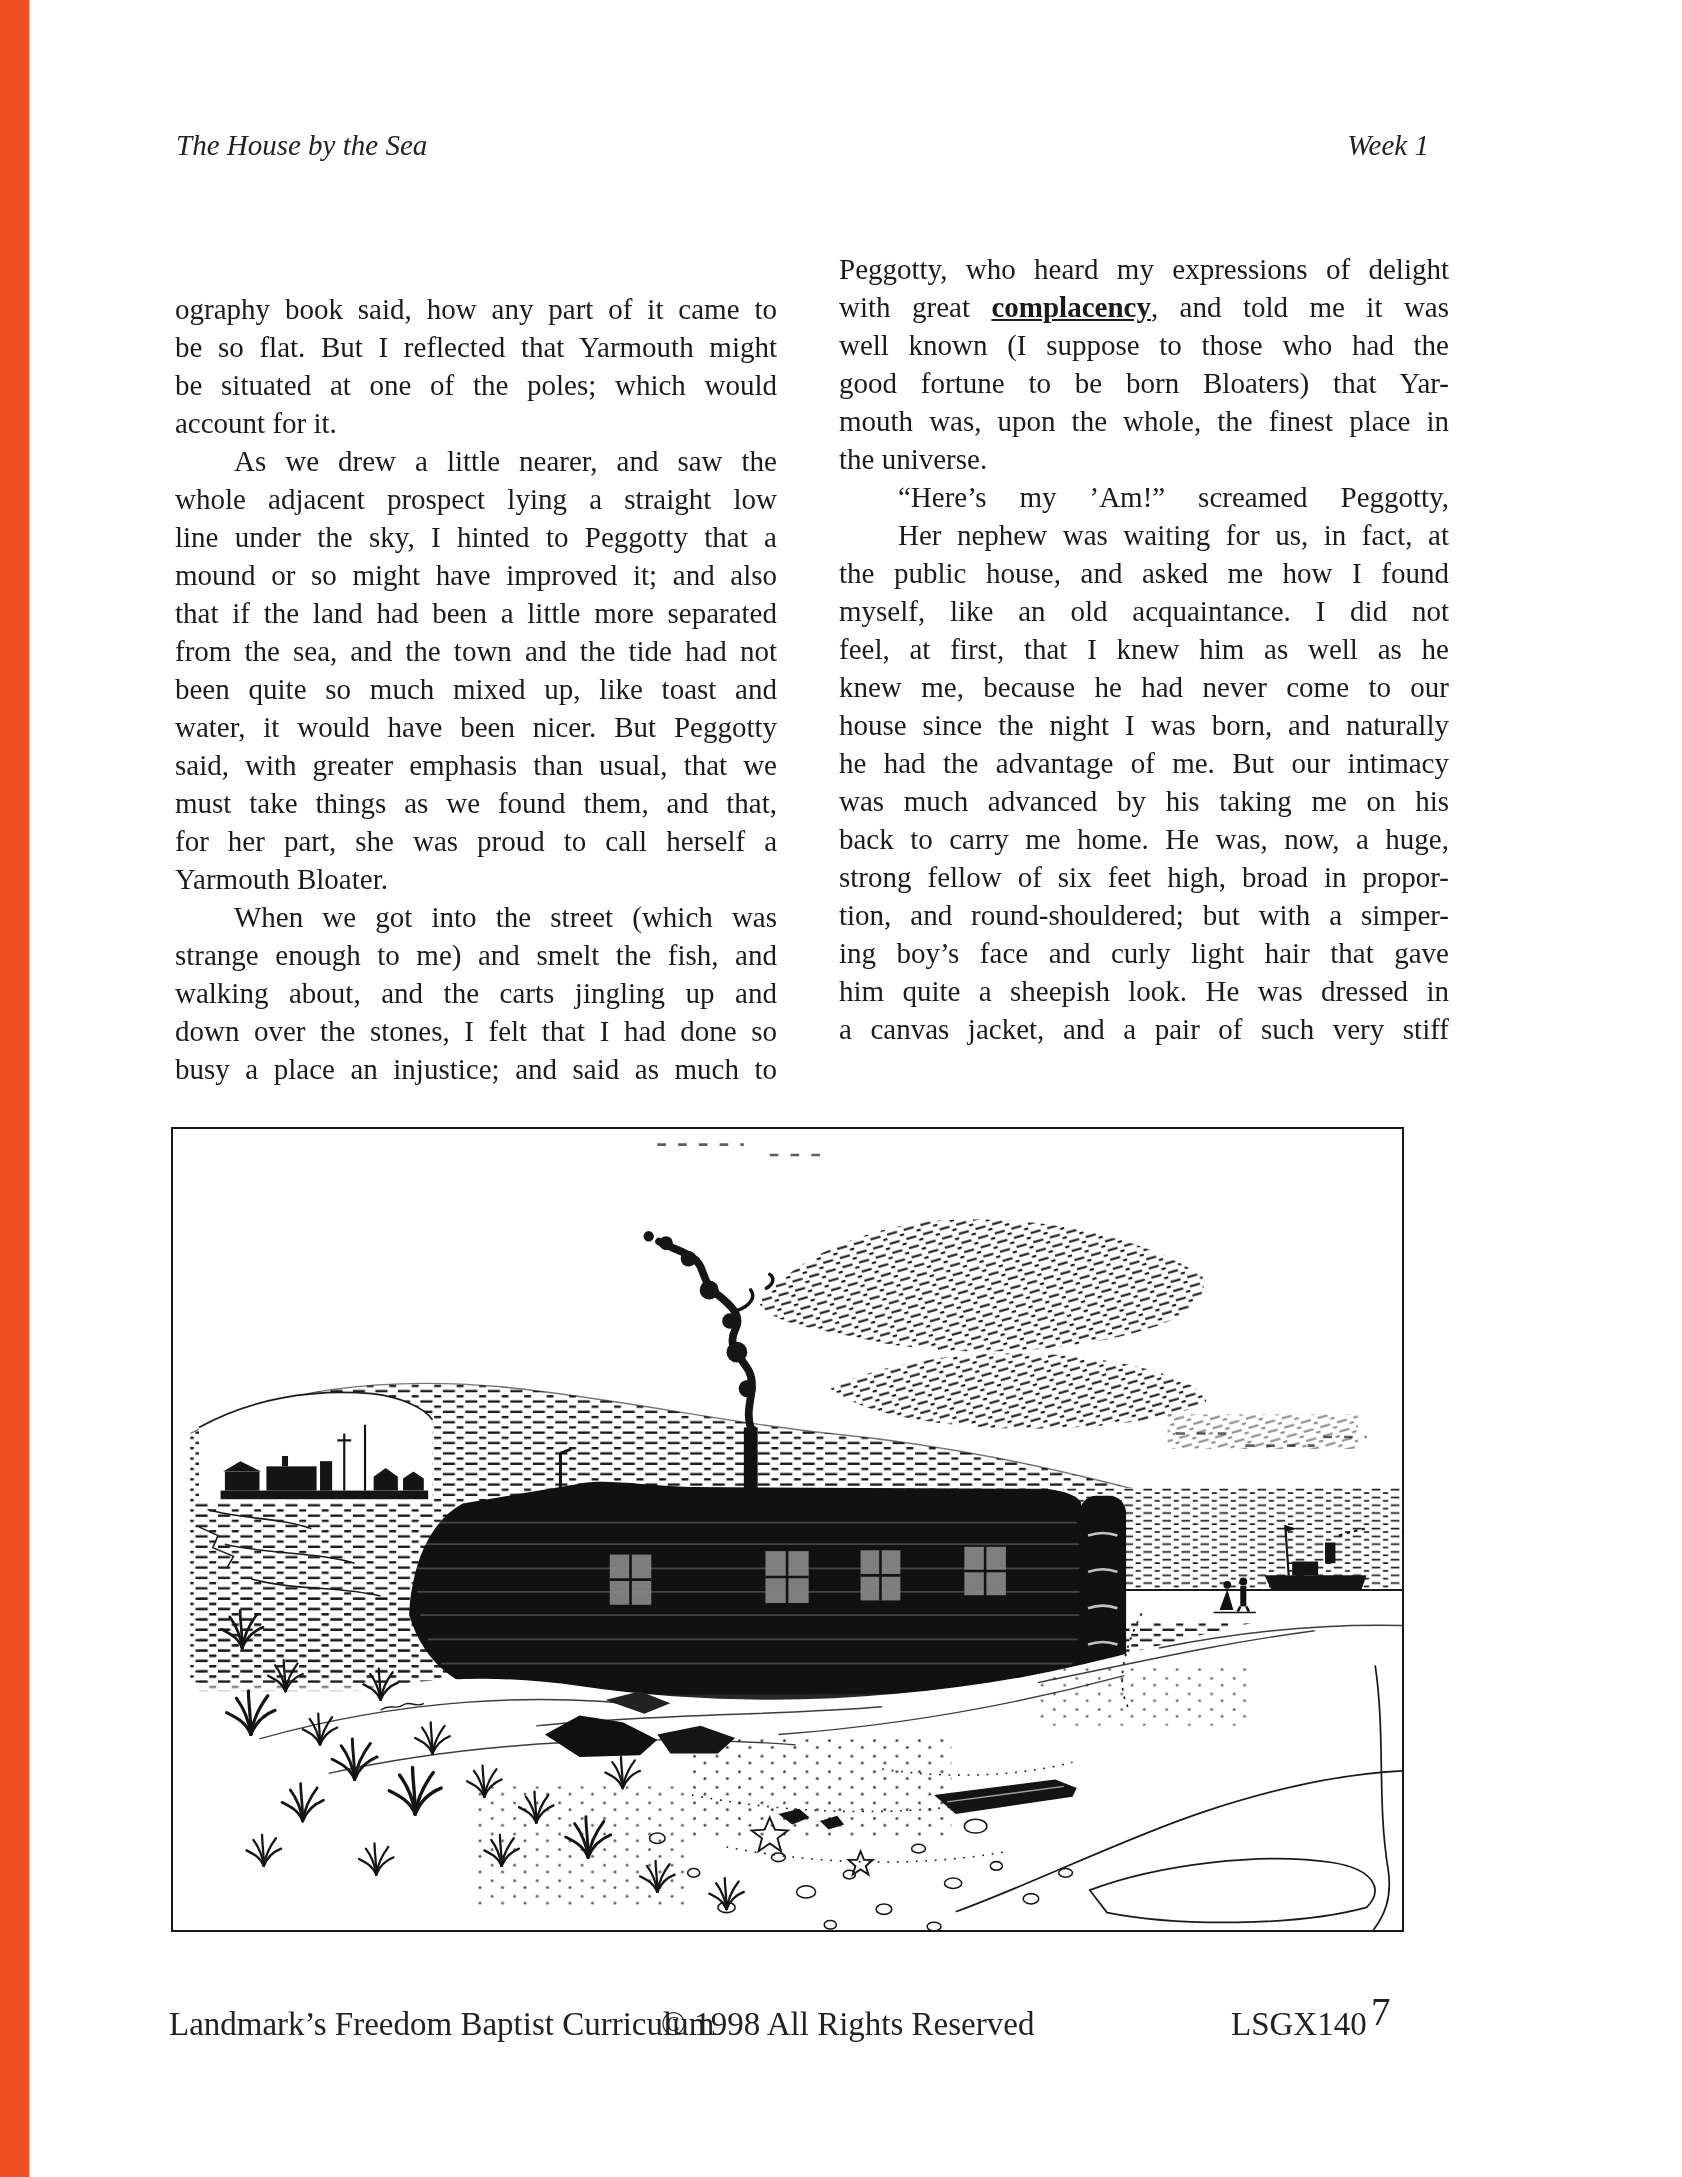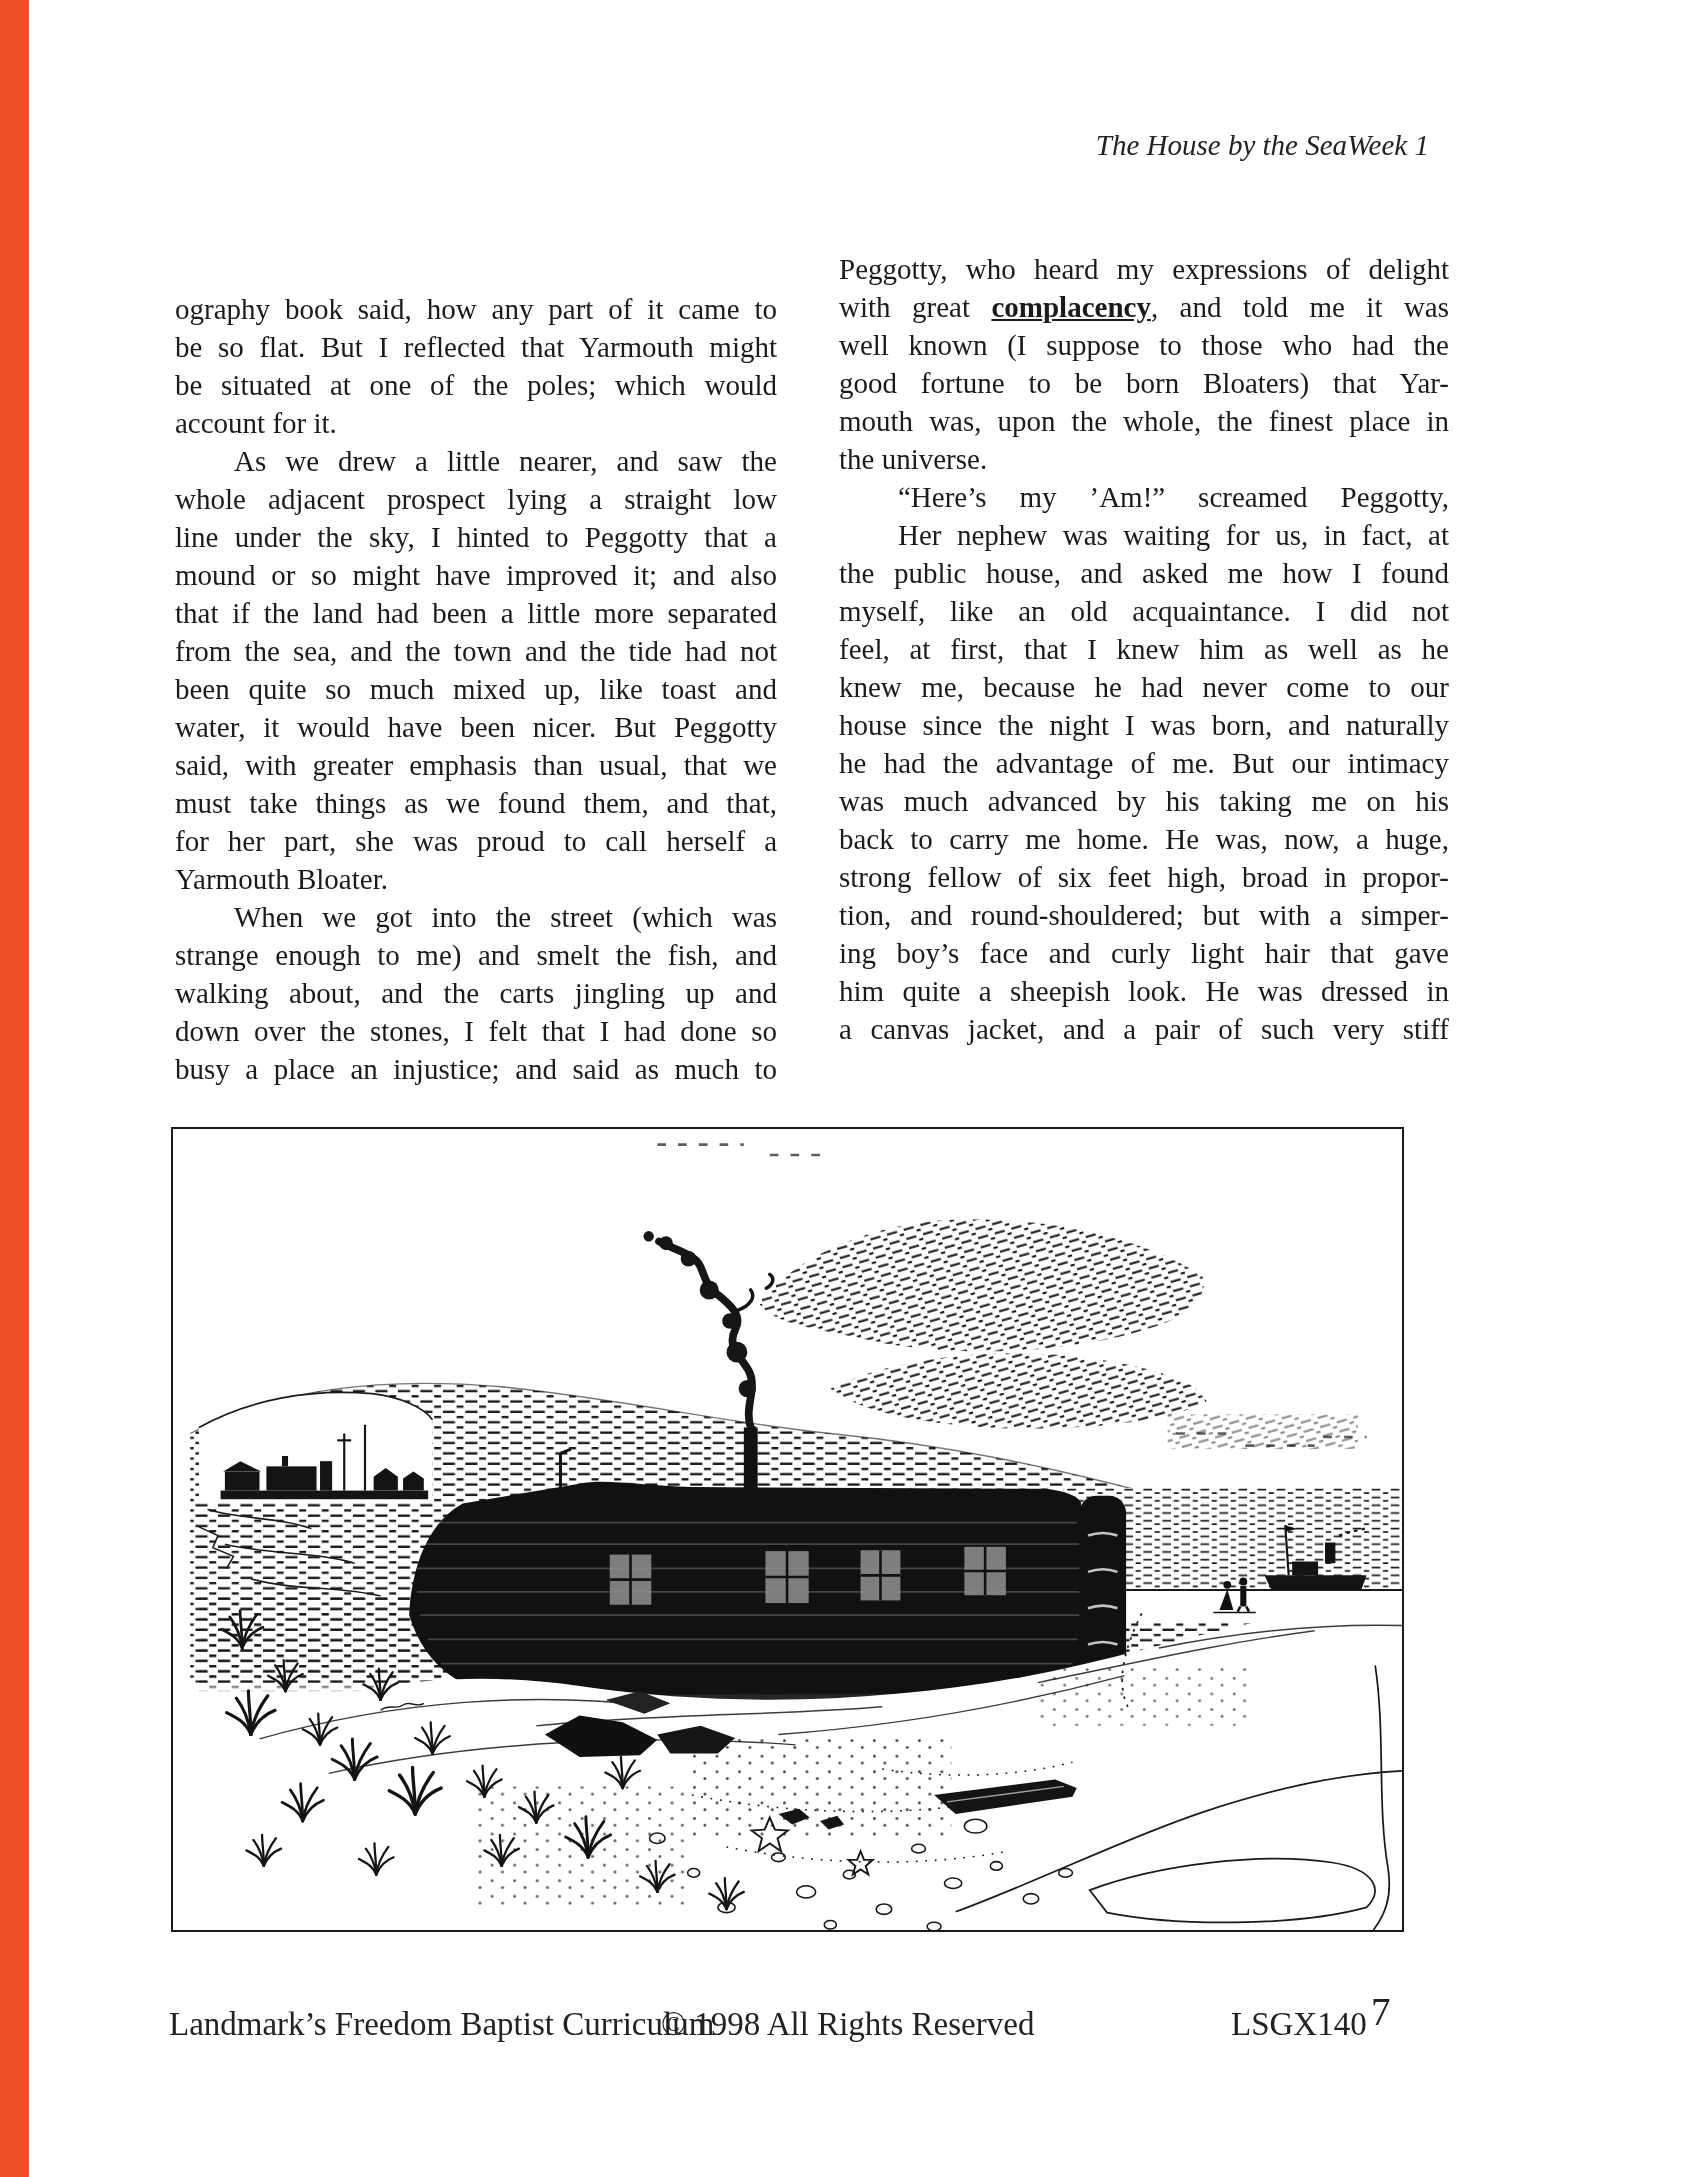--- a/index.html
+++ b/index.html
@@ -3,22 +3,22 @@
 <meta charset="utf-8">
 <style>
   html,body{margin:0;padding:0;}
   body{
     width:1683px;height:2177px;position:relative;background:#ffffff;
     font-family:"Liberation Serif", serif;color:#1c1c1c;overflow:hidden;
   }
   .stripe{position:absolute;left:0;top:0;width:29px;height:2177px;}
   .running-head{
     position:absolute;left:176px;top:128px;width:1253px;
-    display:flex;justify-content:flex-end;
-    font-style:italic;font-size:29px;line-height:35px;color:#222;
+    display:flex;justify-content:space-between;
+    font-style:italic;font-size:29px;line-height:35px;color:#222;gap:20px;
   }
   .col{
     position:absolute;top:250px;font-size:29px;line-height:38px;color:#1b1b1b;
   }
   .col-left{left:175px;width:602px;margin-top:40px;}
   .col-right{left:819px;width:610px;margin-left:20px;}
   .line{text-align:justify;text-align-last:justify;white-space:normal;}
   .line.last{text-align-last:left;}
   .line.indent{text-indent:59px;}
   .b{font-weight:bold;text-decoration:underline;}

